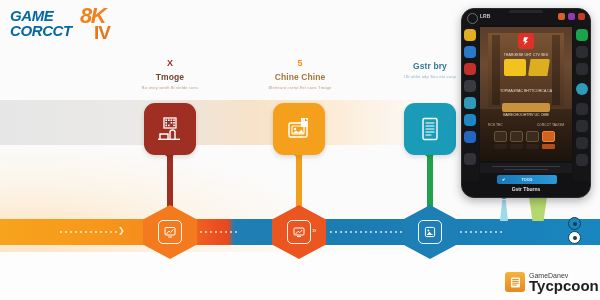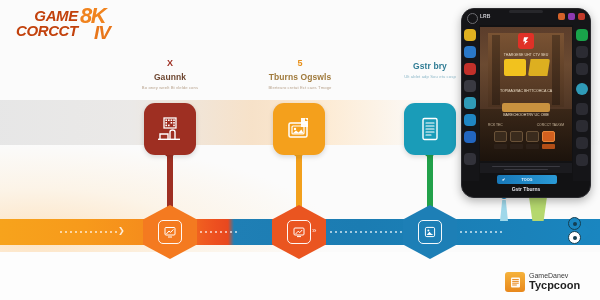--- a/index.html
+++ b/index.html
@@ -20,34 +20,34 @@
     position:absolute;left:0;top:145px;width:330px;height:110px;
     background:radial-gradient(ellipse at 10% 85%,#fde3c2 0%,rgba(253,235,208,.45) 38%,rgba(255,255,255,0) 72%);
   }
   .band-bottom{
     position:absolute;left:0;top:252px;width:600px;height:48px;background:#fdfdfd;
   }
 
   
   .logo{position:absolute;left:8px;top:4px;width:120px;height:44px;}
   .logo-txt{
-    position:absolute;left:8px;top:4px;
-    font-weight:bold;font-style:italic;color:#c2410c;
-    line-height:15px;letter-spacing:-.4px;text-align:right;
+    position:absolute;left:2px;top:4px;
+    font-weight:bold;font-style:italic;color:#0369a1;
+    line-height:15px;letter-spacing:-.4px;
   }
   .logo-l1{font-size:15px;}
   .logo-l2{font-size:15px;}
   .logo-2k{
     position:absolute;left:72px;top:2px;
     font-size:22px;font-weight:bold;font-style:italic;
     color:#f0831e;letter-spacing:-1.5px;line-height:20px;
   }
   .logo-2k-sub{
     position:absolute;left:86px;top:18px;
-    font-size:19px;font-weight:bold;font-style:italic;
+    font-size:19px;font-weight:bold;
     color:#e8761a;letter-spacing:-1px;
   }
 
   
   .bar{
     position:absolute;left:0;top:219px;width:600px;height:26px;
     background:linear-gradient(90deg,
       #f7a31c 0%,#f79a1b 14%,#f58d1c 24%,#f2701e 31%,
       #ef5a20 34%,#ed4f1f 36%,#e8481f 38%,
       #1f7fb5 39%,#1b7cb2 60%,#1a82ba 88%,#1a86c0 100%);
@@ -239,21 +239,21 @@
   }
 
   
   .flogo{position:absolute;left:505px;top:270px;width:92px;height:26px;}
   .flogo-mark{
     position:absolute;left:0;top:2px;width:20px;height:20px;border-radius:3px;
     background:linear-gradient(180deg,#f6b33c,#e8881c);
     display:flex;align-items:center;justify-content:center;
   }
   .flogo-t1{position:absolute;left:24px;top:2px;font-size:7px;color:#3b3b3b;line-height:8px;}
-  .flogo-t2{position:absolute;left:24px;top:10px;font-size:11px;font-weight:bold;color:#1f1f1f;line-height:11px;}
+  .flogo-t2{position:absolute;left:24px;top:10px;font-size:15px;font-weight:bold;color:#1f1f1f;line-height:11px;}
 </style>
 </head>
 <body>
 
 <div id="stage">
 
   <div class="band-grey"></div>
   <div class="band-warm"></div>
   <div class="band-bottom"></div>
 
@@ -261,27 +261,27 @@
     <div class="logo-txt">
       <div class="logo-l1">GAME</div>
       <div class="logo-l2">CORCCT</div>
     </div>
     <div class="logo-2k">8K</div>
     <div class="logo-2k-sub">IV</div>
   </div>
 
   <div class="mlabel m1">
     <div class="mnum c1">X</div>
-    <div class="mtitle c1">Gaunnk</div>
+    <div class="mtitle c1">Tmoge</div>
     <div class="mdesc">Bo oney weelt
 Bt vlelde  cons</div>
   </div>
   <div class="mlabel m2">
     <div class="mnum c2">5</div>
-    <div class="mtitle c2">Tburns Ogswls</div>
+    <div class="mtitle c2">Chine Chine</div>
     <div class="mdesc">Blerteuro  cretat
 Ect  caes   Tmoge</div>
   </div>
   <div class="mlabel m3">
     <div class="mnum c3"></div>
     <div class="mtitle c3">Gstr bry</div>
     <div class="mdesc c3">Ult ablet  adp
 Sou etu  cosp</div>
   </div>
 

